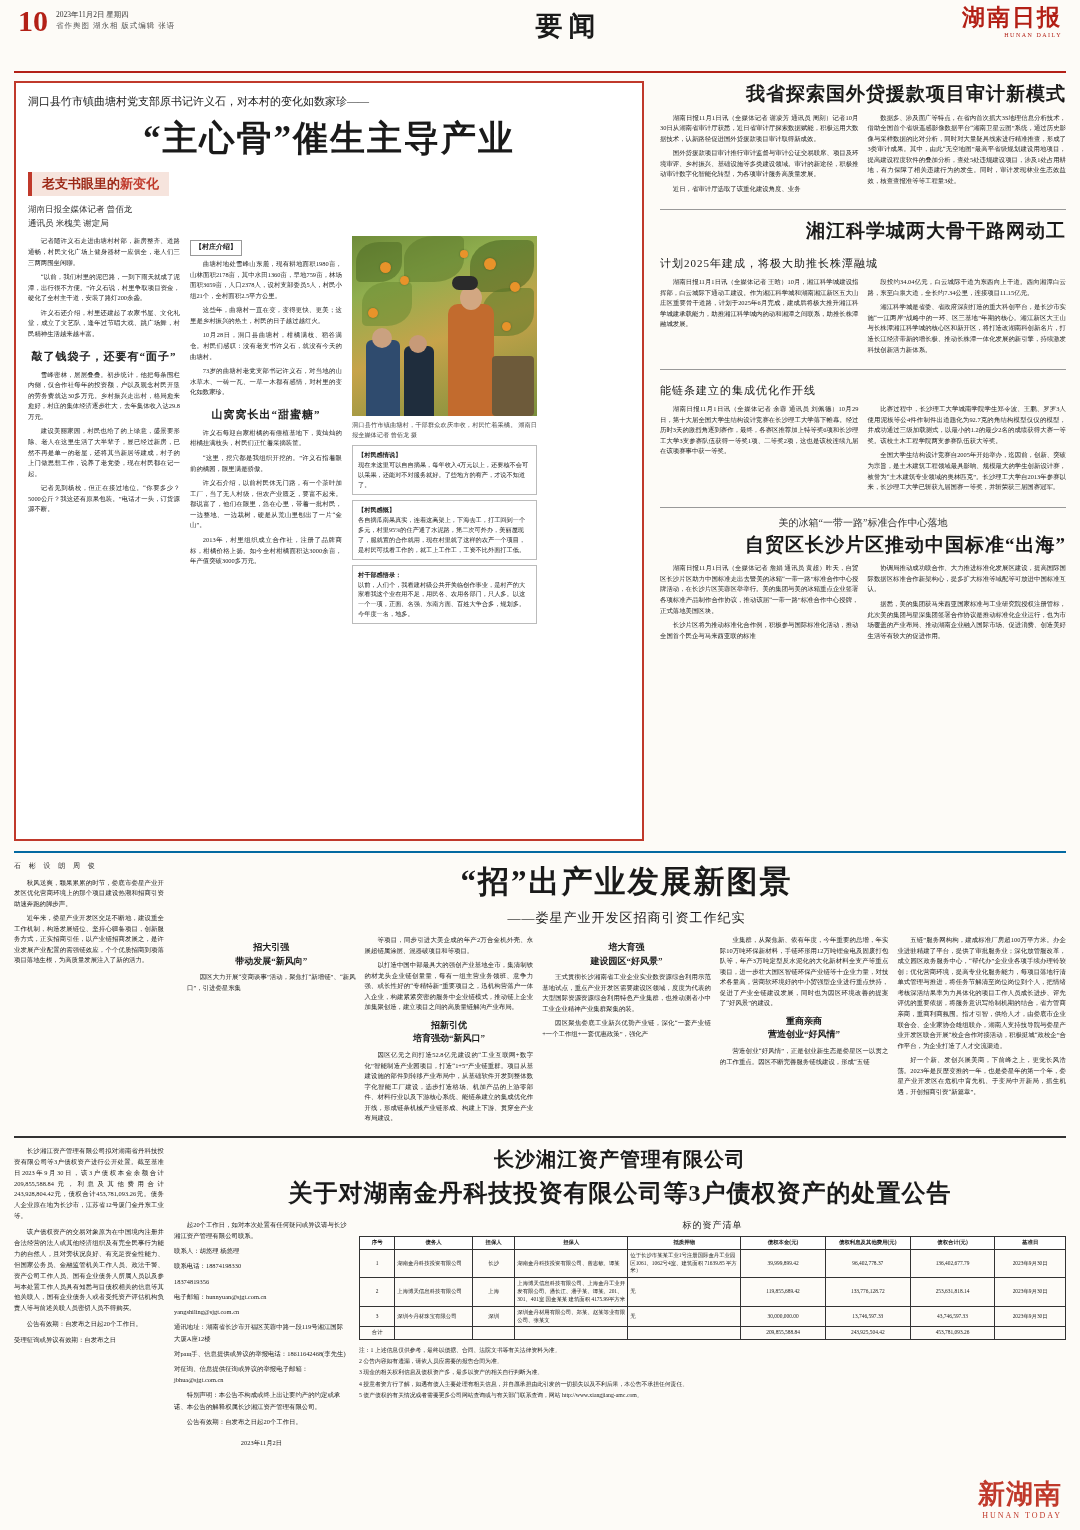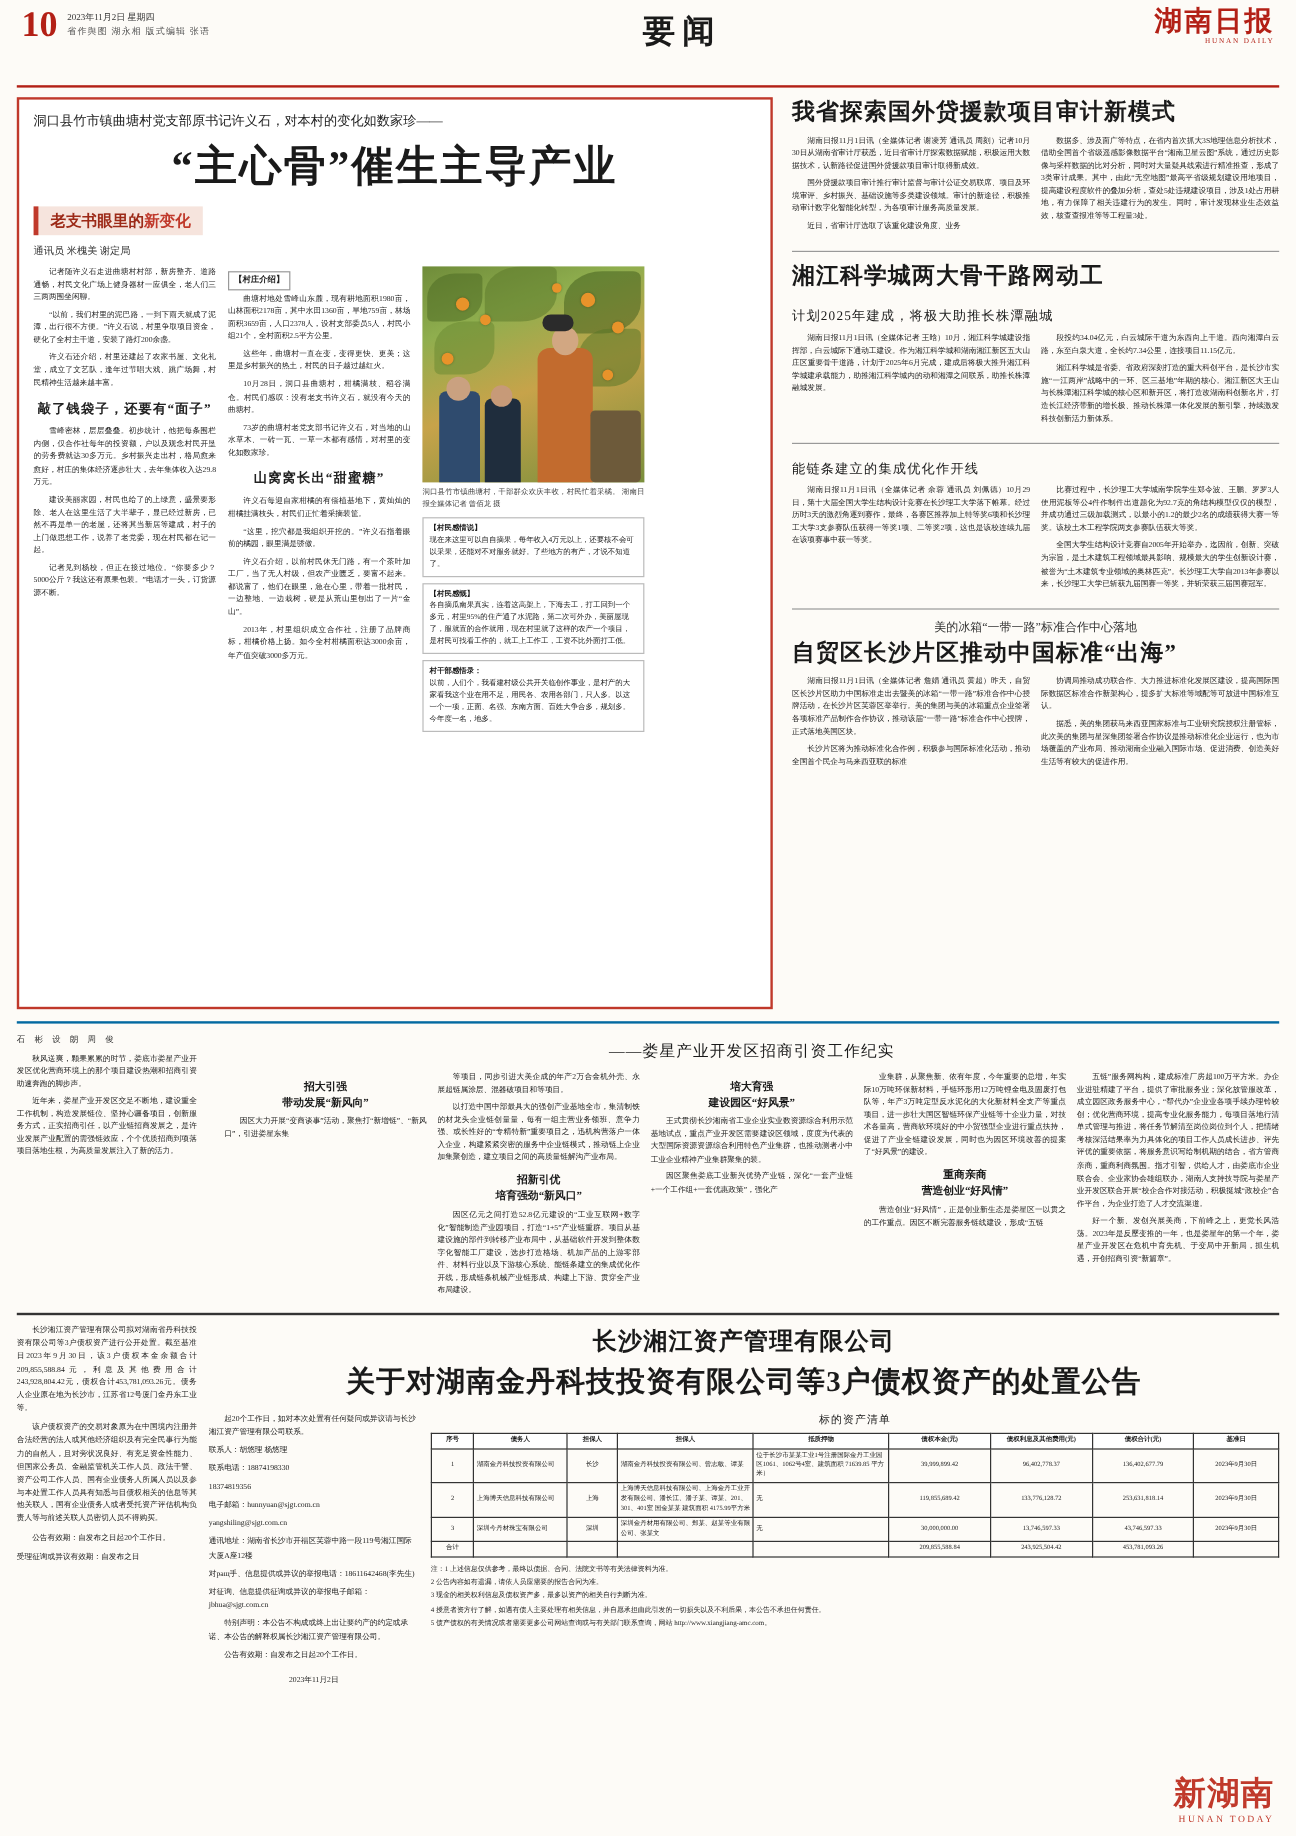--- a/index.html
+++ b/index.html
@@ -62,21 +62,21 @@
   }
   .photo .leaf { position: absolute; border-radius: 50% 10% 50% 10%; opacity: .55; }
   .photo .fruit { position: absolute; border-radius: 50%; background: #e8932a; box-shadow: 0 0 2px rgba(0,0,0,.3); }
   .photo .person { position: absolute; border-radius: 6px 6px 0 0; }
   .caption { font-size: 6.2px; line-height: 1.6; color: #444; margin-top: 4px; text-align: justify; }
 
   .note-box { border: 1px solid #bbb; padding: 4px 5px; margin-top: 5px; font-size: 6.2px; line-height: 1.6; }
 
   
   .art { margin-bottom: 10px; }
-  .art-h { font-size: 19px; font-weight: bold; text-align: left; letter-spacing: 1px; line-height: 1.35; }
+  .art-h { font-size: 19px; font-weight: bold; text-align: right; letter-spacing: 1px; line-height: 1.35; }
   .art-sub { font-size: 11px; margin-top: 13px; letter-spacing: 1px; }
   .art-over { font-size: 10px; text-align: center; color: #333; margin-bottom: 2px; }
   .art-body { display: flex; gap: 9px; margin-top: 6px; }
   .art-body .c { flex: 1; font-size: 6.4px; line-height: 1.65; text-align: justify; color: #222; }
   .art-body .c p { margin: 0 0 4px 0; text-indent: 2em; }
   .rule { border-top: 1px solid #999; margin: 8px 0; }
 
   
   .mid { margin-top: 10px; border-top: 2px solid #0369a1; padding-top: 8px; display: flex; gap: 23px; }
   .mid-left { flex: 0 0 150px; font-size: 6.4px; line-height: 1.65; text-align: justify; }
@@ -139,20 +139,21 @@
 
   <div class="top-area">
 
     <div class="feature">
       <div class="kicker">洞口县竹市镇曲塘村党支部原书记许义石，对本村的变化如数家珍——</div>
       <div class="headline">“主心骨”催生主导产业</div>
       <div class="badge">
         <span>老支书眼里的</span><span class="hl">新变化</span>
       </div>
       <div class="byline">
+        <div>湖南日报全媒体记者  曾佰龙</div>
         <div>通讯员  米槐美   谢定局</div>
       </div>
 
       <div class="feature-body">
         <div class="fb-col">
           <p>记者随许义石走进曲塘村村部，新房整齐、道路通畅，村民文化广场上健身器材一应俱全，老人们三三两两围坐闲聊。</p>
           <p>“以前，我们村里的泥巴路，一到下雨天就成了泥潭，出行很不方便。”许义石说，村里争取项目资金，硬化了全村主干道，安装了路灯200余盏。</p>
           <p>许义石还介绍，村里还建起了农家书屋、文化礼堂，成立了文艺队，逢年过节唱大戏、跳广场舞，村民精神生活越来越丰富。</p>
           <div class="sub-h">敲了钱袋子，还要有“面子”</div>
           <p>雪峰密林，层层叠叠。初步统计，他把每条围栏内侧，仅合作社每年的投资额，户以及观念村民开垦的劳务费就达30多万元。乡村振兴走出村，格局愈来愈好，村庄的集体经济逐步壮大，去年集体收入达29.8万元。</p>
@@ -277,20 +278,21 @@
     </div>
   </div>
 
   <div class="mid">
     <div class="mid-left">
       <div class="tag">石  彬  设  朗  周  俊</div>
       <p>秋风送爽，颗果累累的时节，娄底市娄星产业开发区优化营商环境上的那个项目建设热潮和招商引资助速奔跑的脚步声。</p>
       <p>近年来，娄星产业开发区交足不断地，建设重全工作机制，构造发展链位、坚持心疆备项目，创新服务方式，正实招商引任，以产业链招商发展之，是许业发展产业配置的需强链效应，个个优质招商到项落项目落地生根，为高质量发展注入了新的活力。</p>
     </div>
     <div class="mid-main">
+      <div class="mid-h">“招”出产业发展新图景</div>
       <div class="mid-sub">——娄星产业开发区招商引资工作纪实</div>
       <div class="mid-cols">
         <div class="c">
           <div class="inline-h">
             <span>招大引强</span><br>
             <span>带动发展“新风向”</span>
           </div>
           <p>因区大力开展“变商谈事”活动，聚焦打“新增链”、“新风口”，引进娄星东集</p>
         </div>
         <div class="c">

